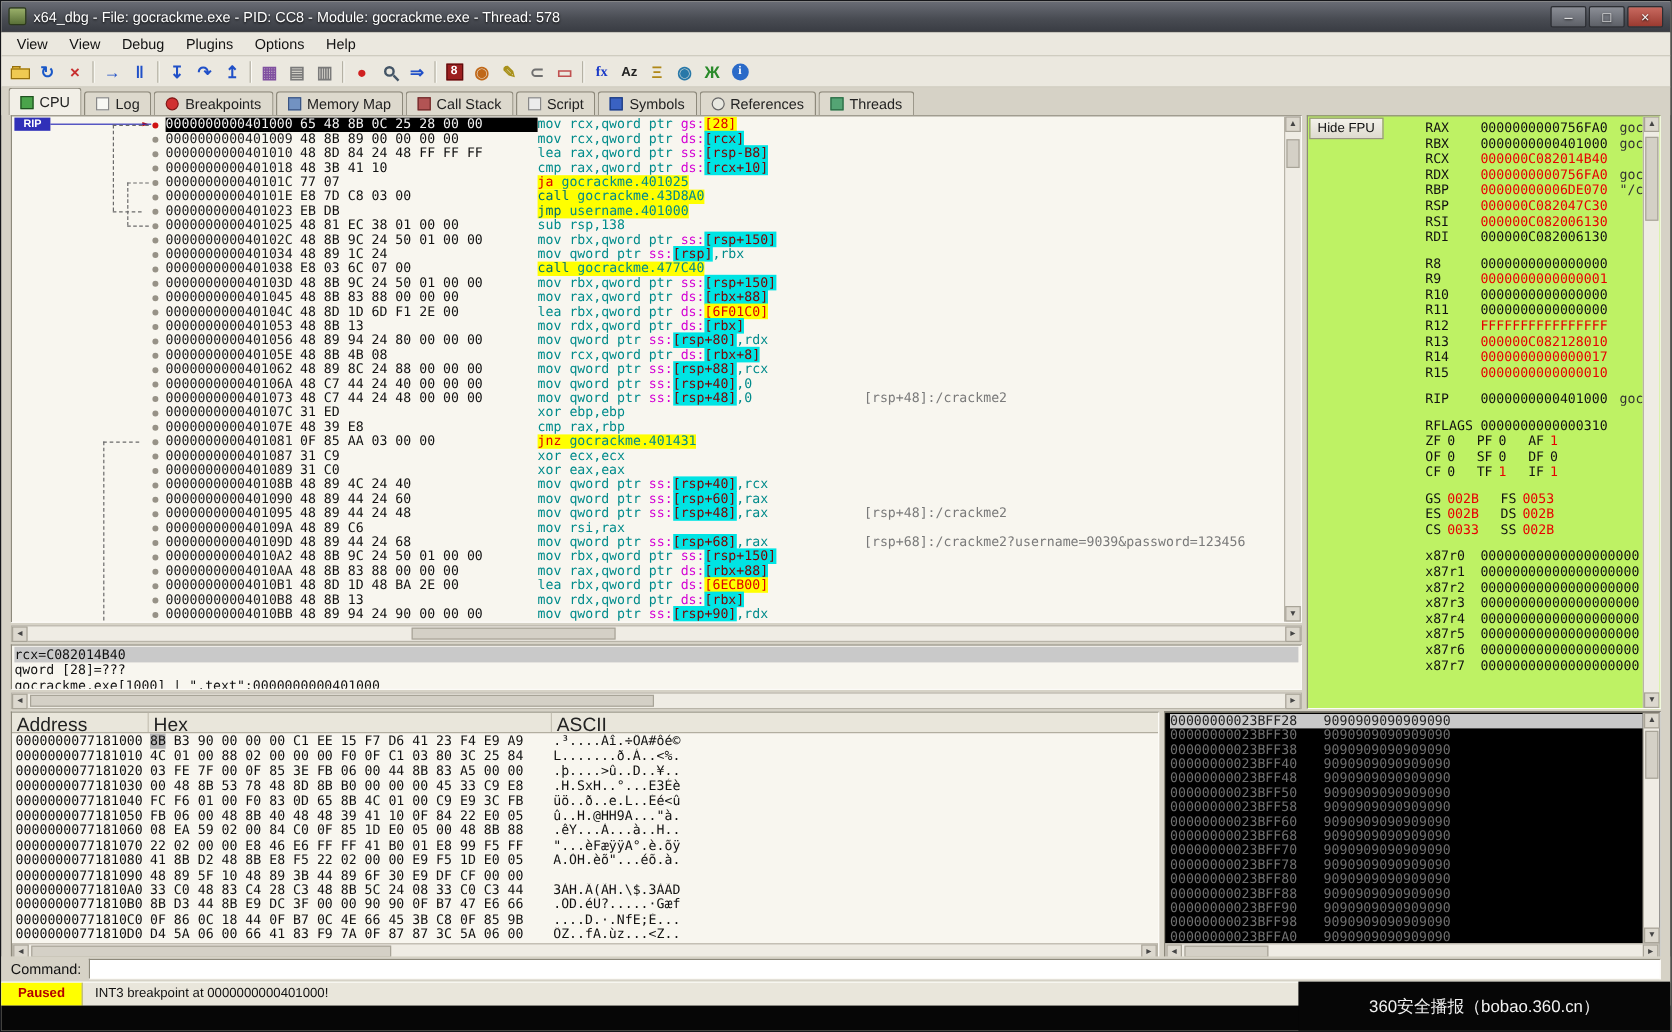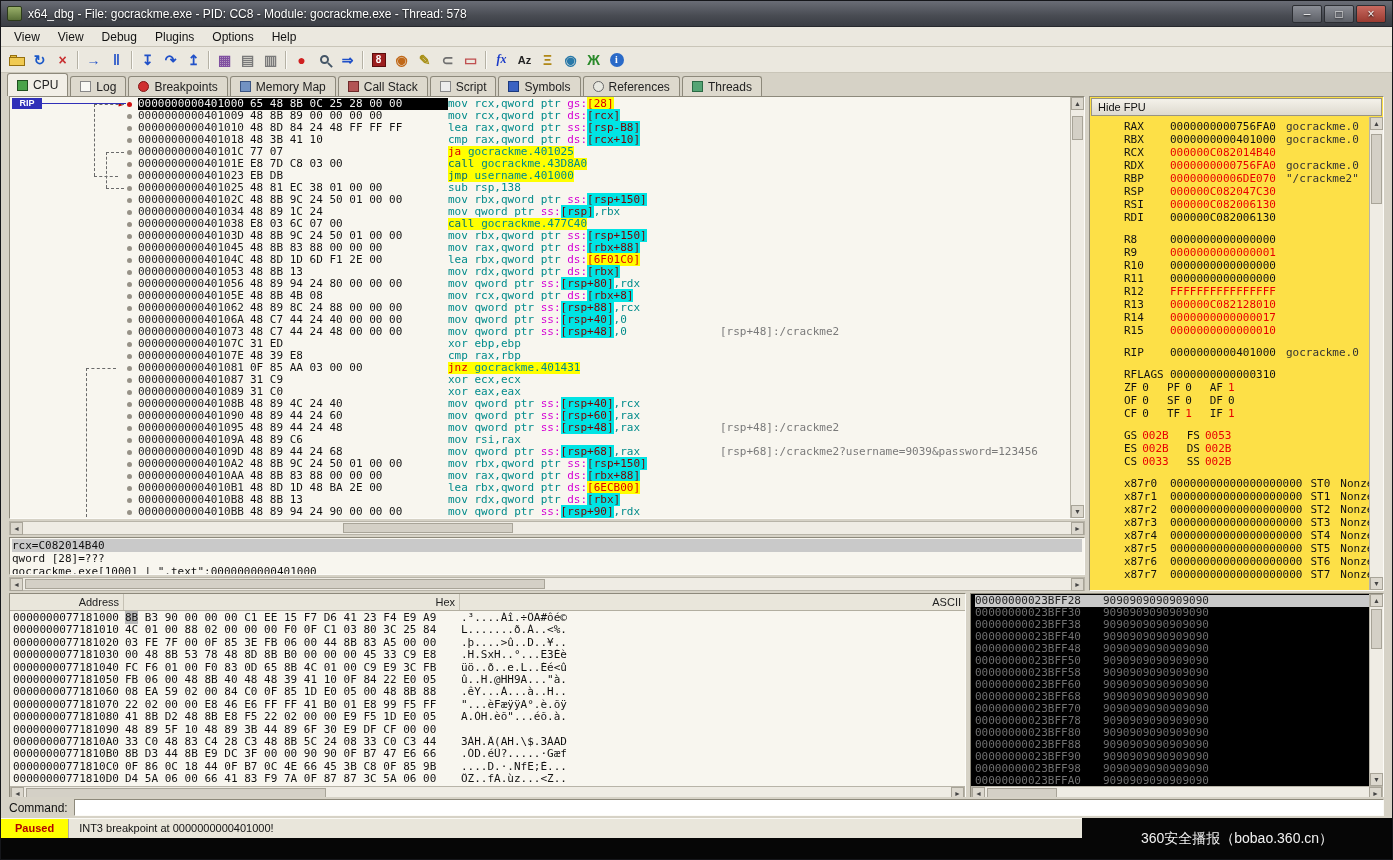--- a/index.html
+++ b/index.html
@@ -21,21 +21,21 @@
   .toolbar { height:26px; background:#ebe8df; display:flex; align-items:center; padding-left:4px; border-bottom:1px solid #c9c5b8; }
   .tbtn { width:23px; height:22px; display:flex; align-items:center; justify-content:center; border:1px solid transparent; position:relative; }
   .tglyph { font-size:14px; font-weight:bold; line-height:1; }
   .tsep { width:0; height:18px; border-left:1px solid #b5b1a4; border-right:1px solid #fbfaf6; margin:0 3px; }
   .g-folder .folder-tab { position:absolute; left:4px; top:5px; width:7px; height:3px; background:#e5bb3c; border:1px solid #96700e; border-bottom:none; }
   .g-folder .folder-body { position:absolute; left:3px; top:7px; width:16px; height:9px; background:#f0ca52; border:1px solid #96700e; }
   .g-mag .mag-glass { width:9px; height:9px; border:2px solid #456; border-radius:50%; display:block; }
   .g-mag .mag-tail { position:absolute; width:6px; height:2px; background:#456; transform:rotate(45deg); left:13px; top:14px; }
   .g-infoc { width:14px; height:14px; border-radius:50%; background:#2a6ac8; color:#fff; font-size:10px; font-weight:bold; display:flex; align-items:center; justify-content:center; font-family:"Liberation Serif", serif; }
   .g-int3 { width:14px; height:14px; background:#9c1f1f; color:#fff; font-size:10px; font-weight:bold; display:flex; align-items:center; justify-content:center; border:1px solid #5c0c0c; }
-  .g-fx { color:#1a3ac8; font-style:italic; font-weight:bold; font-size:12px; font-family:"Liberation Serif", serif; }
+  .g-fx { color:#1a3ac8; font-weight:bold; font-size:12px; font-family:"Liberation Serif", serif; }
   .g-az { color:#222; font-weight:bold; font-size:11px; }
 
   
   .tabbar { height:23px; background:#d6d2c6; display:flex; align-items:flex-end; padding-left:6px; }
   .tab { height:20px; display:flex; align-items:center; padding:0 9px; background:#ddd9cd; border:1px solid #8d897b; border-bottom:none; border-radius:3px 3px 0 0; margin-right:2px; font-size:12px; color:#222; }
   .tab.active { height:23px; background:#f2efe7; font-weight:normal; }
   .ti { width:11px; height:11px; display:inline-block; margin-right:5px; border:1px solid #555; }
   .ti-cpu-icon { background:#4aa44a; border-color:#205020; }
   .ti-log-icon { background:#f8f8f4; border-color:#888; }
   .ti-breakpoints-icon { background:#d03030; border-radius:50%; border-color:#801818; }
@@ -85,39 +85,39 @@
   .s-mi { background:#ffff00; color:#e00000;margin-top:34px; }
   .s-jr { color:#dc0000; }
   .s-jt { color:#008b8b; }
 
   .info-panel { height:44px; background:#f8f6ef; font:11px/13px "DejaVu Sans Mono", monospace; padding:1px 2px; margin-top:2px; overflow:hidden; }
   .info-line { white-space:pre; color:#111; }
   .info-line.sel { background:#c9c9c9; }
   .hm { margin-top:2px; }
 
   
-  .reg-panel { flex:1; background:#fde047; display:flex; flex-direction:column; overflow:hidden; }
+  .reg-panel { flex:1; background:#bef264; display:flex; flex-direction:row; overflow:hidden; }
   .hidefpu { height:18px; margin:1px; background:linear-gradient(#f4f2ea,#dedacf); border:1px solid #989482; font-size:11px; padding:2px 6px; color:#111; }
   .reg-wrap { flex:1; display:flex; overflow:hidden; }
   .reg-body { flex:1; font:11px/13px "DejaVu Sans Mono", monospace; padding:3px 0 0 6px; overflow:hidden; color:#111; }
   .rline { display:flex; height:13px; white-space:pre;padding-left:28px; }
   .rn { width:46px; min-width:46px; }
   .rv.chg { color:#e80000; }
   .rc { margin-left:10px; color:#333; }
   .rsp { height:9px; }
   .fn { margin-right:5px; }
   .fv { margin-right:18px; }
   .fv.chg { color:#e80000; }
   .rst { margin-left:8px; }
   .rtag { margin-left:10px; }
 
   
   .lower { display:flex; height:208px; padding:0 8px; gap:4px; margin-top:2px; }
   .dump-panel { width:957px; background:#f8f6ef; display:flex; flex-direction:column; }
-  .dump-header { height:17px; display:flex; background:#e9e6db; border-bottom:1px solid #b2ae a0; border-bottom:1px solid #b2aea0; font-size:11px; color:#222;text-align:right; }
+  .dump-header { height:17px; display:flex; background:#e9e6db; border-bottom:1px solid #b2ae a0; border-bottom:1px solid #b2aea0; font-size:16px; color:#222; }
   .dh { padding:2px 4px; border-right:1px solid #c5c1b4; }
   .dh-addr { width:114px; } .dh-hex { width:336px; } .dh-ascii { flex:1; border-right:none; }
   .dump-body { flex:1; font:11px/12.4px "DejaVu Sans Mono", monospace; padding:1px 0 0 3px; overflow:hidden; }
   .dump-row { display:flex; height:12.4px; white-space:pre; color:#111; }
   .d-addr { width:112px; min-width:112px; }
   .d-hex { width:336px; min-width:336px; }
   .d-ascii { flex:1; overflow:hidden; }
   .hl { background:#b9b9b9; }
   .stack-panel { flex:1; background:#000000; display:flex; flex-direction:column; }
   .stack-wrap { flex:1; display:flex; overflow:hidden; }

